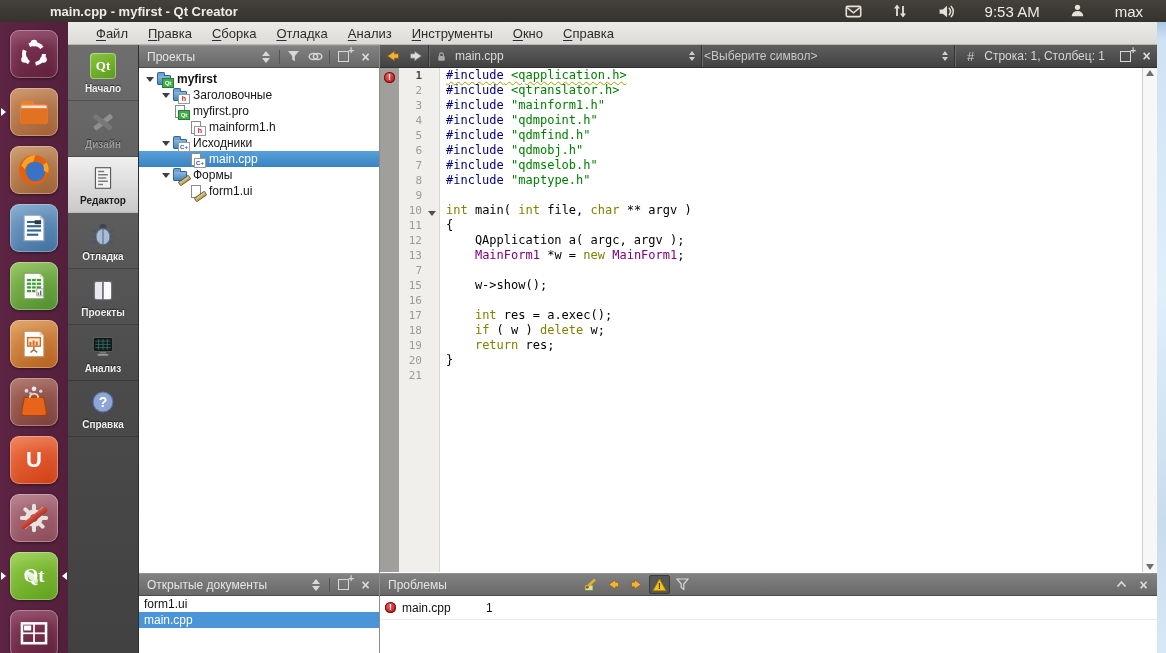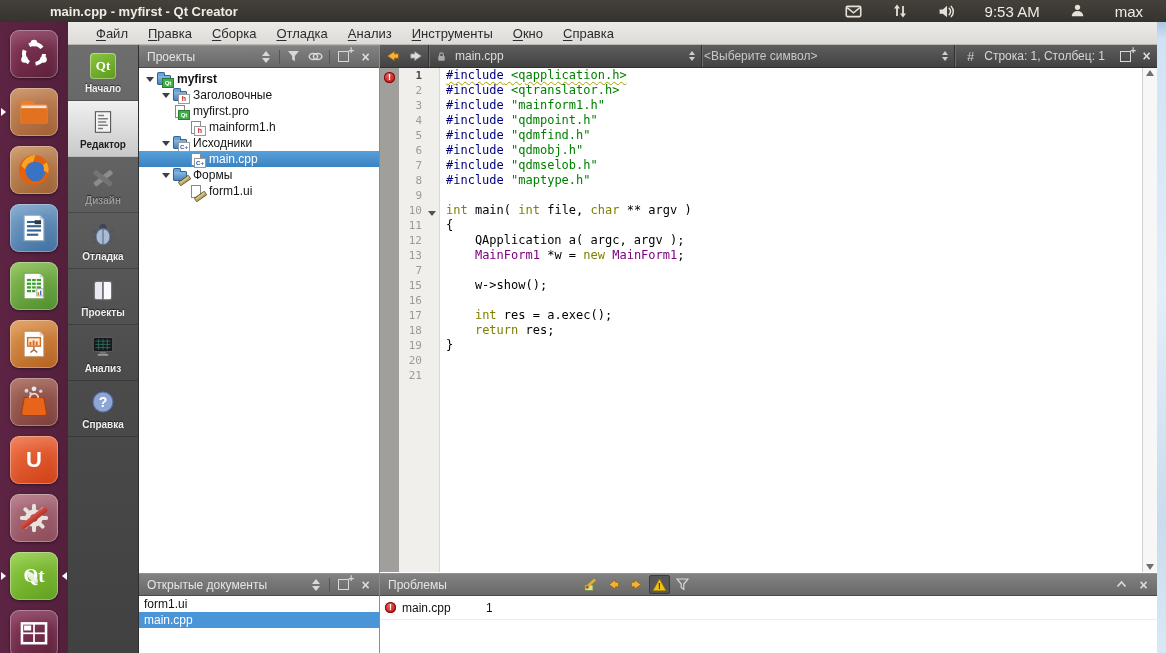--- a/index.html
+++ b/index.html
@@ -313,43 +313,43 @@
       <div class="menu-item"><u>С</u>правка</div>
     </div>
 
   <div class="mode-sidebar">
       <div class="mode-item">
         <span class="micon">
           <span class="qt-mini">Qt</span>
         </span>
         <span class="mlabel">Начало</span>
       </div>
+      <div class="mode-item disabled">
+        <span class="micon">
+          <svg viewBox="0 0 24 24" width="26" height="26">
+            <rect x="2" y="10" width="20" height="4.5" rx="1" transform="rotate(-38 12 12)" fill="#c2c2c2"></rect>
+            <rect x="2" y="10" width="20" height="4.5" rx="1" transform="rotate(38 12 12)" fill="#8d8d8d"></rect>
+          </svg>
+        </span>
+        <span class="mlabel">Дизайн</span>
+      </div>
       <div class="mode-item selected">
         <span class="micon">
           <svg viewBox="0 0 24 24" width="26" height="26">
             <rect x="5" y="2.5" width="14" height="19" fill="#f2f2f2" stroke="#555" stroke-width="1"></rect>
             <g stroke="#777" stroke-width="1.3">
               <line x1="7.5" y1="6" x2="13" y2="6"></line>
               <line x1="7.5" y1="9" x2="16.5" y2="9"></line>
               <line x1="7.5" y1="12" x2="15" y2="12"></line>
               <line x1="7.5" y1="15" x2="16.5" y2="15"></line>
               <line x1="7.5" y1="18" x2="12" y2="18"></line>
             </g>
           </svg>
         </span>
         <span class="mlabel">Редактор</span>
-      </div>
-      <div class="mode-item disabled">
-        <span class="micon">
-          <svg viewBox="0 0 24 24" width="26" height="26">
-            <rect x="2" y="10" width="20" height="4.5" rx="1" transform="rotate(-38 12 12)" fill="#c2c2c2"></rect>
-            <rect x="2" y="10" width="20" height="4.5" rx="1" transform="rotate(38 12 12)" fill="#8d8d8d"></rect>
-          </svg>
-        </span>
-        <span class="mlabel">Дизайн</span>
       </div>
       <div class="mode-item">
         <span class="micon">
           <svg viewBox="0 0 24 24" width="26" height="26">
             <circle cx="12" cy="6" r="3.2" fill="#3c4454"></circle>
             <ellipse cx="12" cy="14.5" rx="6.5" ry="7.5" fill="#a9bcd6" stroke="#5a6a82" stroke-width="1"></ellipse>
             <line x1="12" y1="7" x2="12" y2="22" stroke="#5a6a82" stroke-width="1"></line>
             <g stroke="#4a5568" stroke-width="1.4">
               <line x1="5.8" y1="10.5" x2="2.5" y2="8.5"></line>
               <line x1="5.5" y1="14.5" x2="2" y2="14.5"></line>
@@ -659,20 +659,21 @@
           <div class="ccell"><span class="tok tok-pp">#include</span><span class="tok tok-pl"> </span><span class="tok tok-str">"maptype.h"</span></div>
           <div class="ccell"></div>
           <div class="ccell"><span class="tok tok-kw">int</span><span class="tok tok-pl"> main( </span><span class="tok tok-kw">int</span><span class="tok tok-pl"> file, </span><span class="tok tok-kw">char</span><span class="tok tok-pl"> ** argv )</span></div>
           <div class="ccell"><span class="tok tok-pl">{</span></div>
           <div class="ccell"><span class="tok tok-pl">    QApplication a( argc, argv );</span></div>
           <div class="ccell"><span class="tok tok-pl">    </span><span class="tok tok-type">MainForm1</span><span class="tok tok-pl"> *w = </span><span class="tok tok-kw">new</span><span class="tok tok-pl"> </span><span class="tok tok-type">MainForm1</span><span class="tok tok-pl">;</span></div>
           <div class="ccell"></div>
           <div class="ccell"><span class="tok tok-pl">    w-&gt;show();</span></div>
           <div class="ccell"></div>
           <div class="ccell"><span class="tok tok-pl">    </span><span class="tok tok-kw">int</span><span class="tok tok-pl"> res = a.exec();</span></div>
+          <div class="ccell"><span class="tok tok-pl">    </span><span class="tok tok-kw">if</span><span class="tok tok-pl"> ( w ) </span><span class="tok tok-kw">delete</span><span class="tok tok-pl"> w;</span></div>
           <div class="ccell"><span class="tok tok-pl">    </span><span class="tok tok-kw">return</span><span class="tok tok-pl"> res;</span></div>
           <div class="ccell"><span class="tok tok-pl">}</span></div>
           <div class="ccell"></div>
         </div>
       <div class="col-scroll">
         <span class="sb-arrow-up"></span>
         <span class="sb-arrow-dn"></span>
       </div>
     </div>
   </div>

